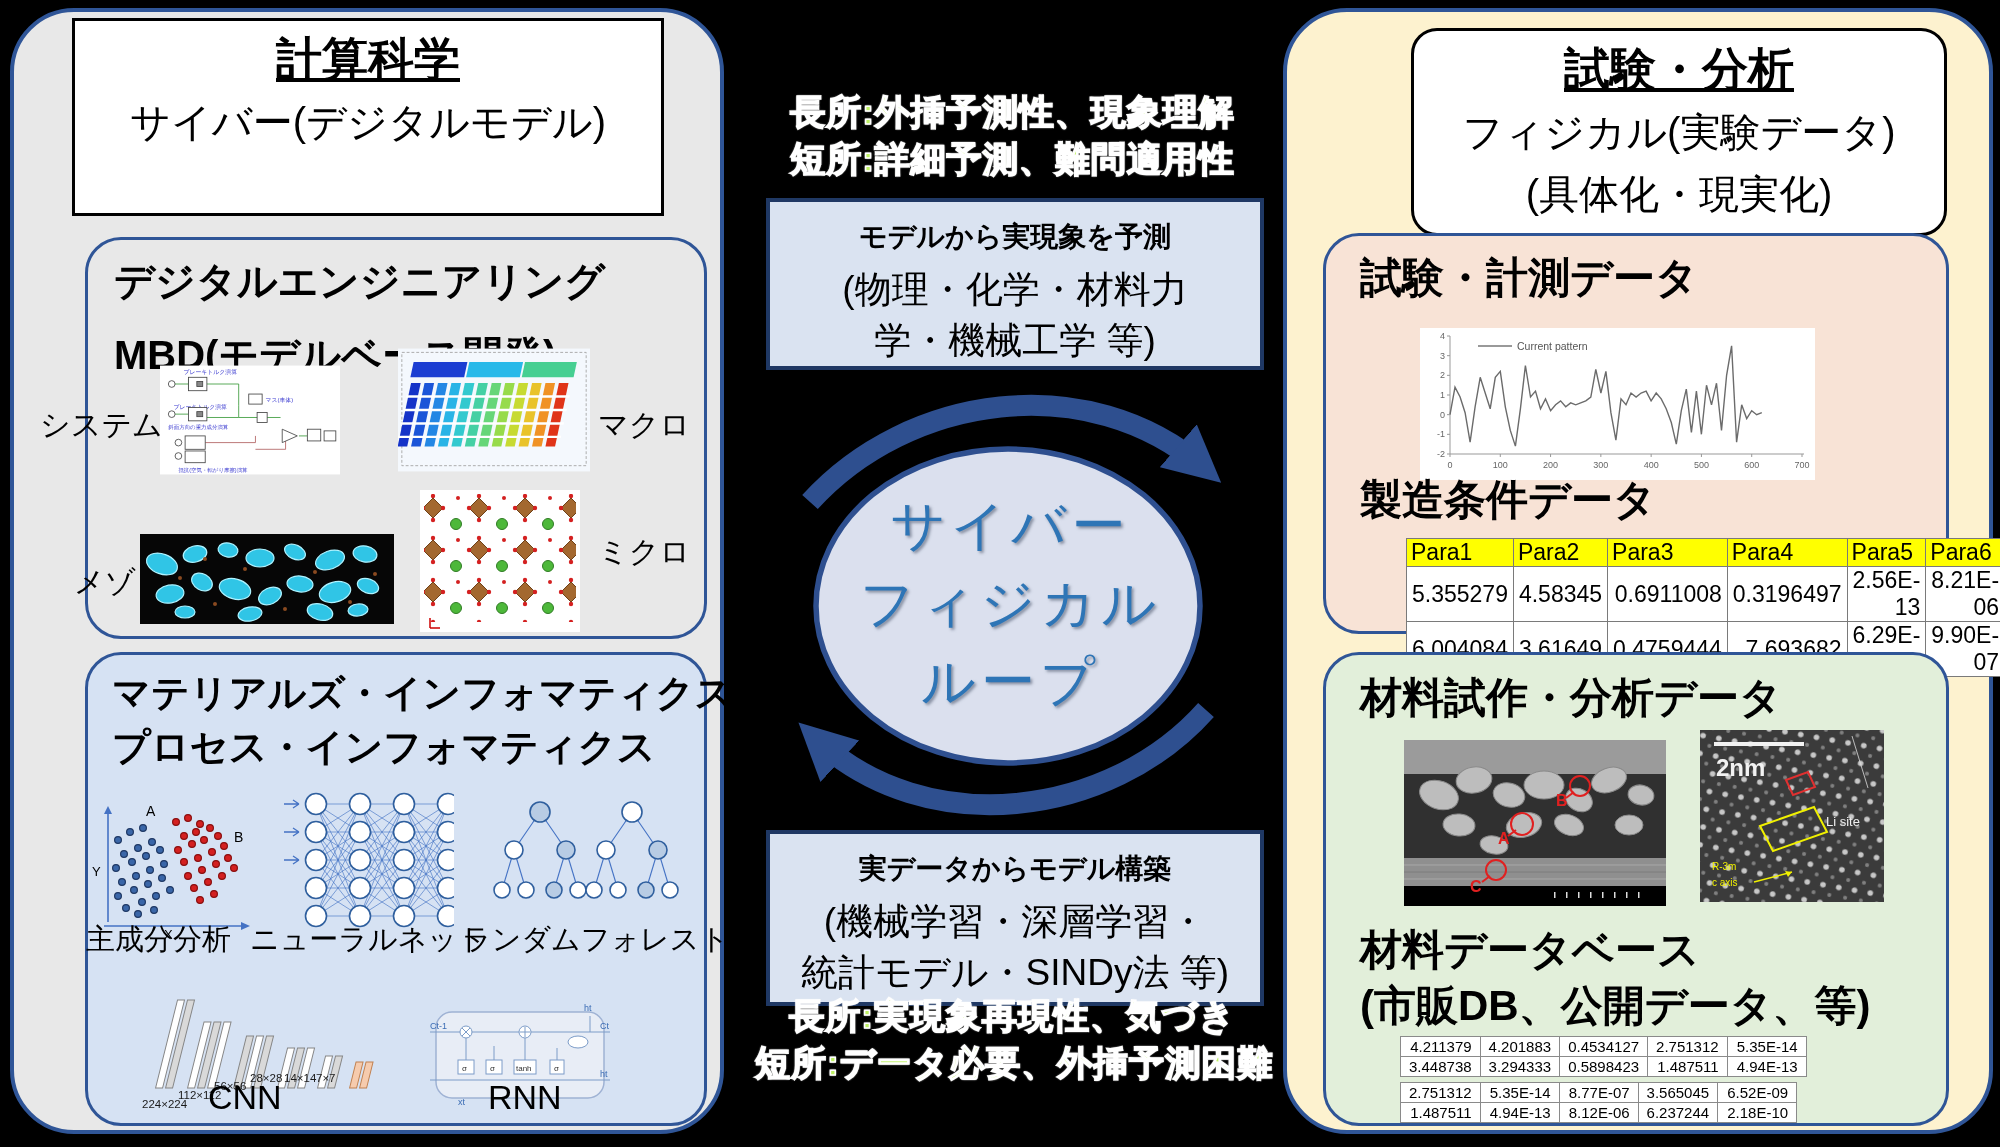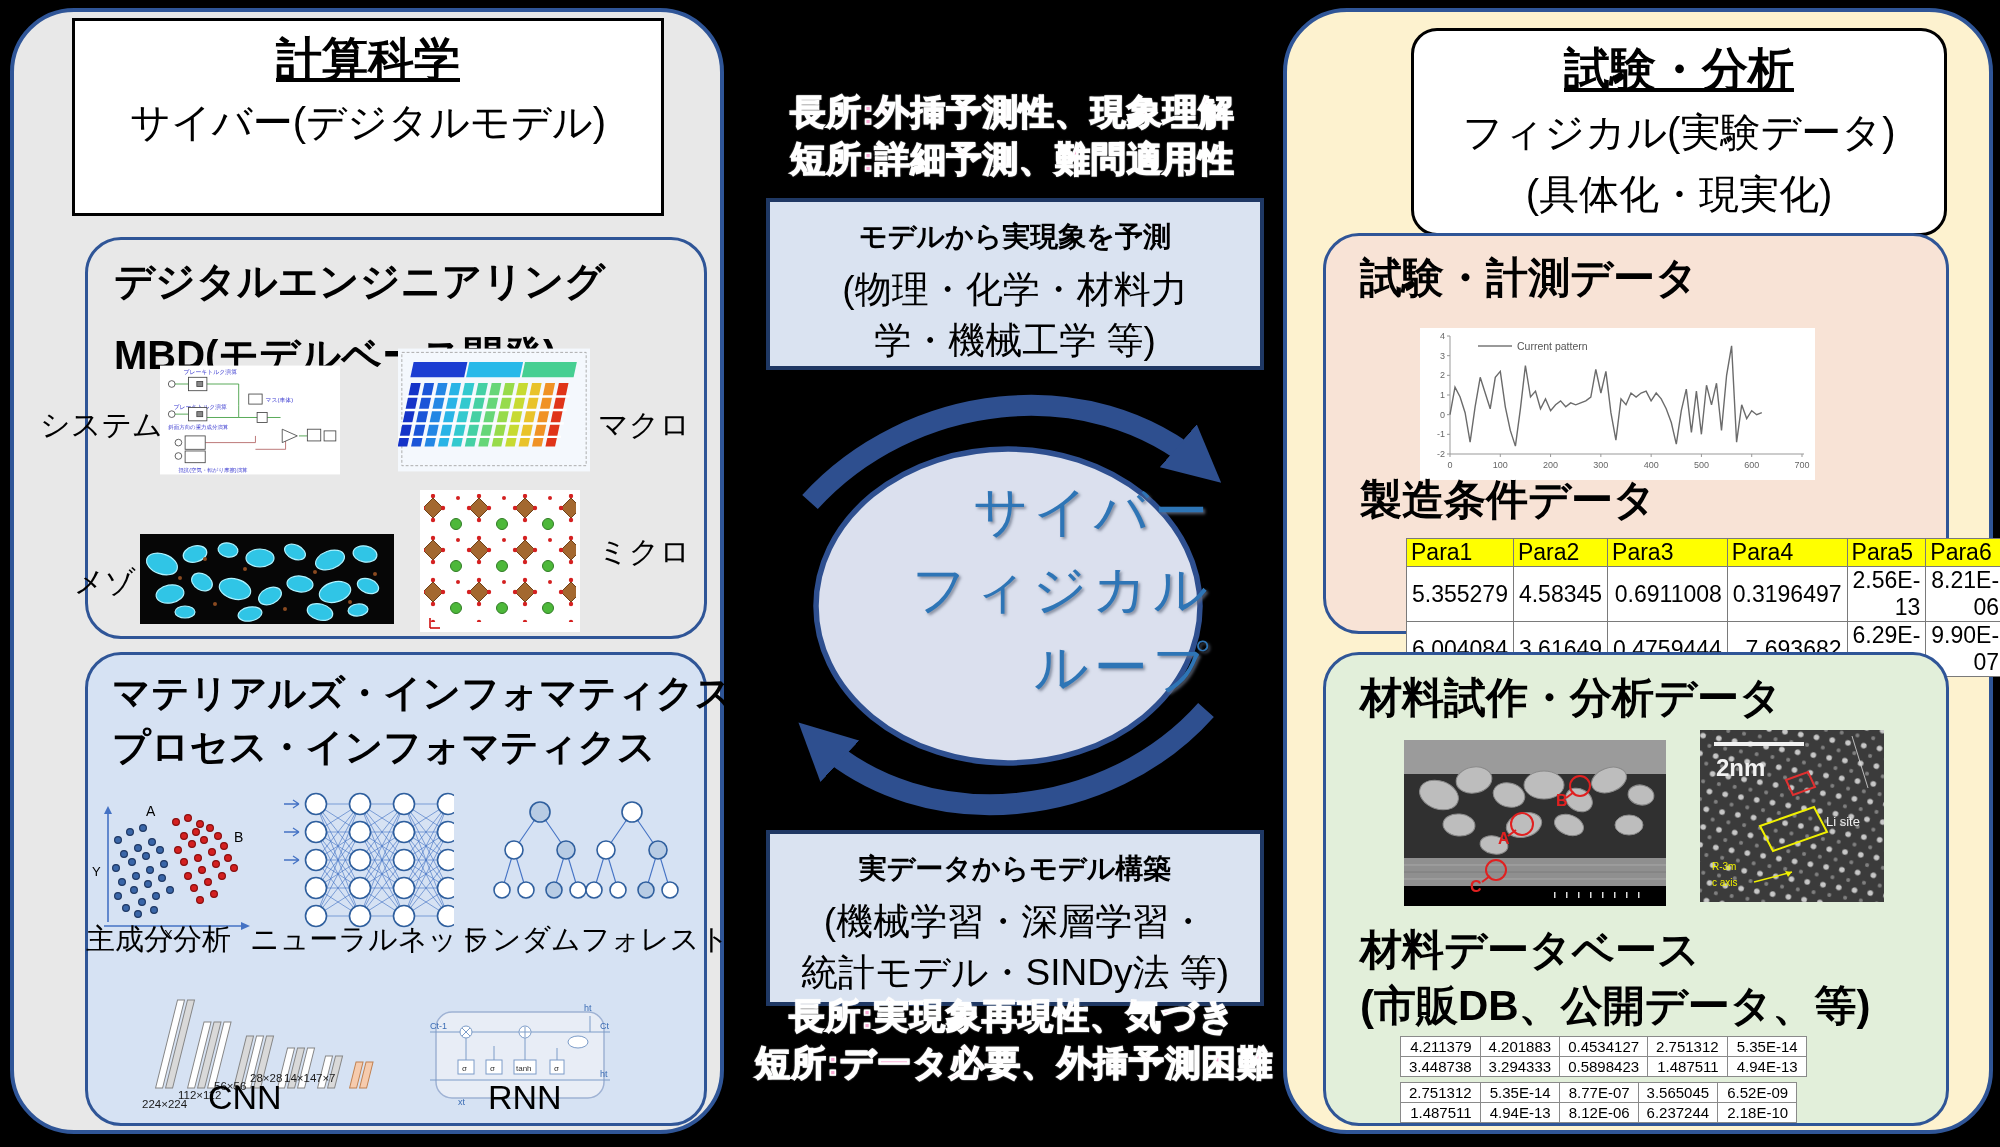--- a/index.html
+++ b/index.html
@@ -11,21 +11,21 @@
   .titlebox{background:#fff;border:3px solid #000;box-sizing:border-box;text-align:center;}
   .t1{font-size:46px;font-weight:700;text-decoration:underline;line-height:64px;padding-top:6px;}
   .t2{font-size:40px;line-height:62px;}
   .h40{font-size:40px;font-weight:700;white-space:nowrap;}
   .h38{font-size:38px;font-weight:700;white-space:nowrap;}
   .h42{font-size:42px;font-weight:700;white-space:nowrap;}
   .lbl30{font-size:30px;white-space:nowrap;text-align:center;}
   .lbl29{font-size:29px;white-space:nowrap;}
   .lbl34{font-size:34px;white-space:nowrap;}
   .note{width:515px;text-align:center;font-size:35px;font-weight:700;line-height:47px;
-        color:#f9a8d4;-webkit-text-stroke:1.5px #fff;text-shadow:0 0 2px #fff,0 0 2px #fff;
+        color:#bef264;-webkit-text-stroke:1.5px #fff;text-shadow:0 0 2px #fff,0 0 2px #fff;
         letter-spacing:1px;white-space:nowrap;}
   .cbox{background:#dae3f1;border:4px solid #1f3864;box-sizing:border-box;text-align:center;}
   .cbox .b{font-size:28px;font-weight:700;margin-top:8px;line-height:54px;white-space:nowrap;}
   .cbox .s{font-size:37px;line-height:51px;white-space:nowrap;}
   .looptext{width:405px;text-align:center;color:#2e75b6;font-size:54px;line-height:78px;
             letter-spacing:5px;text-shadow:2px 2px 3px rgba(105,115,135,.75);white-space:nowrap;}
   table.mfg{border-collapse:collapse;font-size:23px;}
   table.mfg th{background:#ffff00;font-weight:400;text-align:left;border:1px solid #7a7a7a;
                width:70px;height:27px;padding:0 4px;}
   table.mfg td{background:#fff;text-align:right;border:1px solid #7a7a7a;height:32px;padding:0 5px;}
@@ -445,21 +445,21 @@
   <svg class="abs" style="left:758px;top:374px;" width="505" height="458" viewBox="0 0 505 458">
     <defs>
       <marker id="ah" viewBox="0 0 10 10" refX="6" refY="5" markerWidth="2.7" markerHeight="2.7" orient="auto">
         <path d="M0,0 L10,5 L0,10 z" fill="#2e4f8f"></path>
       </marker>
     </defs>
     <ellipse cx="250" cy="232" rx="192" ry="157" fill="#dbe0ee" stroke="#2e4f8f" stroke-width="5.5"></ellipse>
     <path d="M 52 128 C 150 20 330 -6 446 94" fill="none" stroke="#2e4f8f" stroke-width="21" marker-end="url(#ah)"></path>
     <path d="M 448 336 C 352 444 168 468 57 364" fill="none" stroke="#2e4f8f" stroke-width="21" marker-end="url(#ah)"></path>
   </svg>
-  <div class="abs looptext" style="left:808px;top:472px;text-align:right;">
+  <div class="abs looptext" style="left:808px;top:486px;">
     <div>サイバー</div>
     <div>フィジカル</div>
     <div>ループ</div>
   </div>
 
   <div class="abs cbox" style="left:766px;top:830px;width:498px;height:176px;">
     <div class="b">実データからモデル構築</div>
     <div class="s">(機械学習・深層学習・</div>
     <div class="s">統計モデル・SINDy法 等)</div>
   </div>

